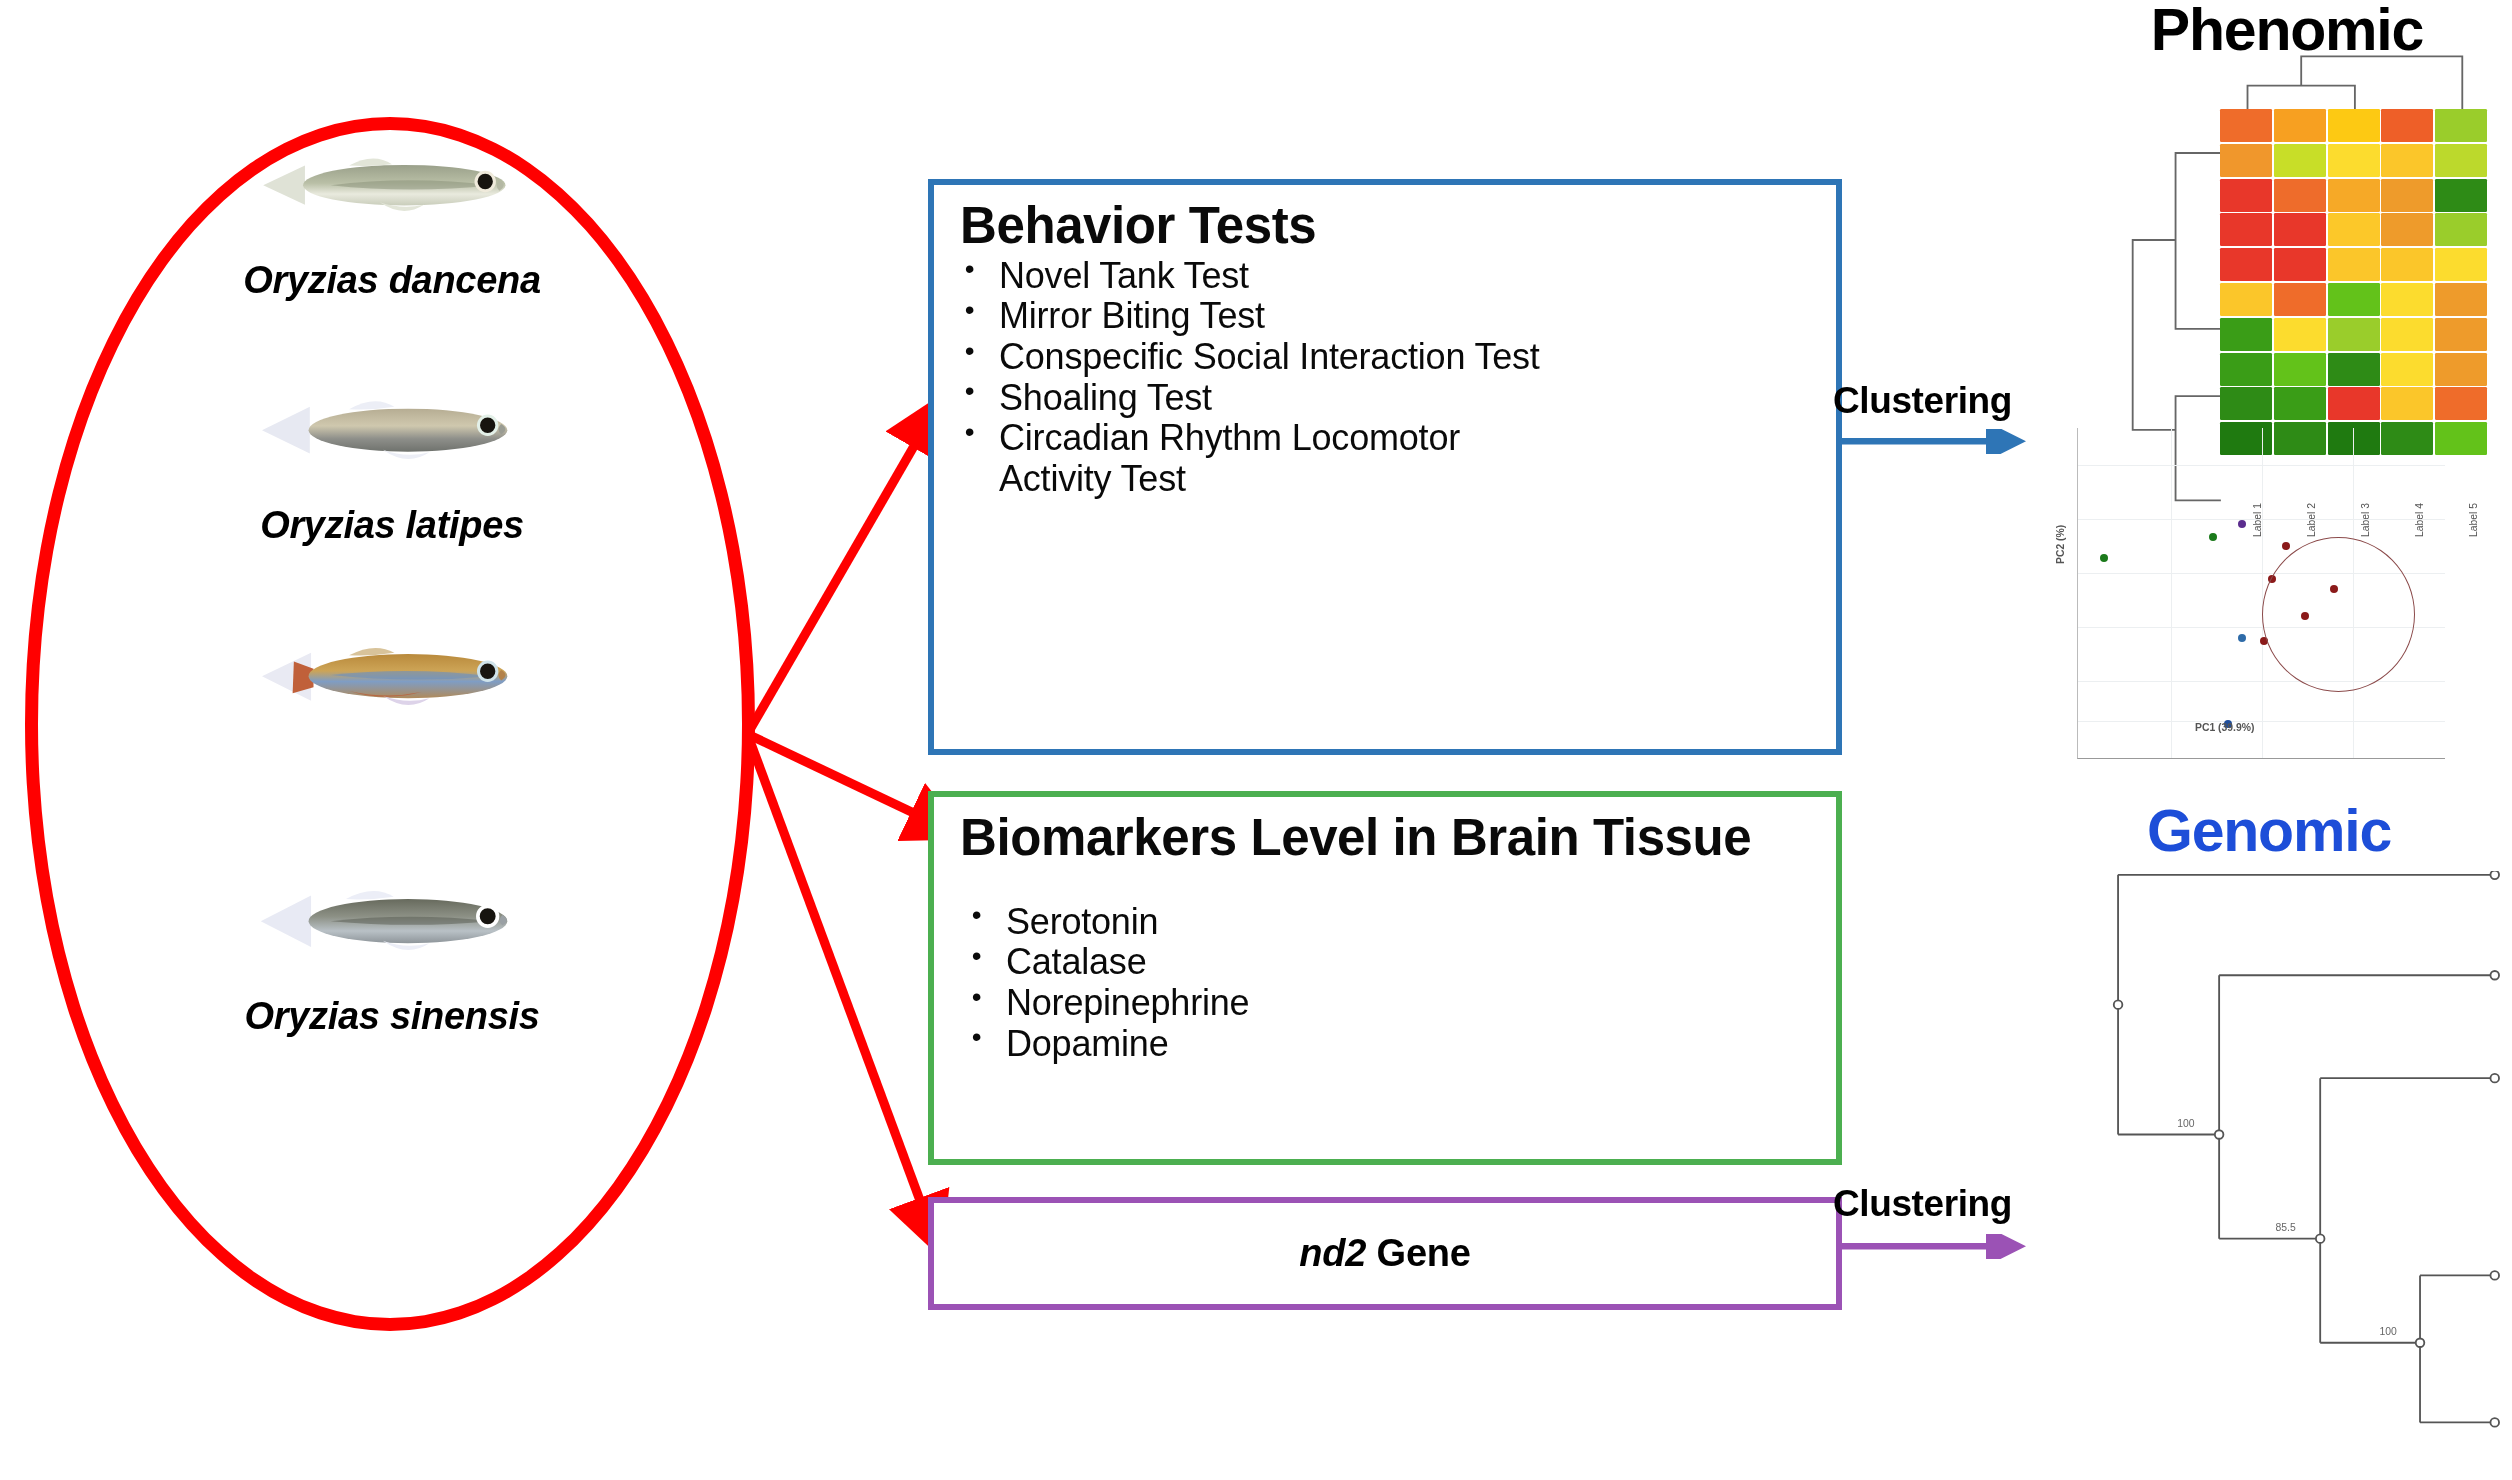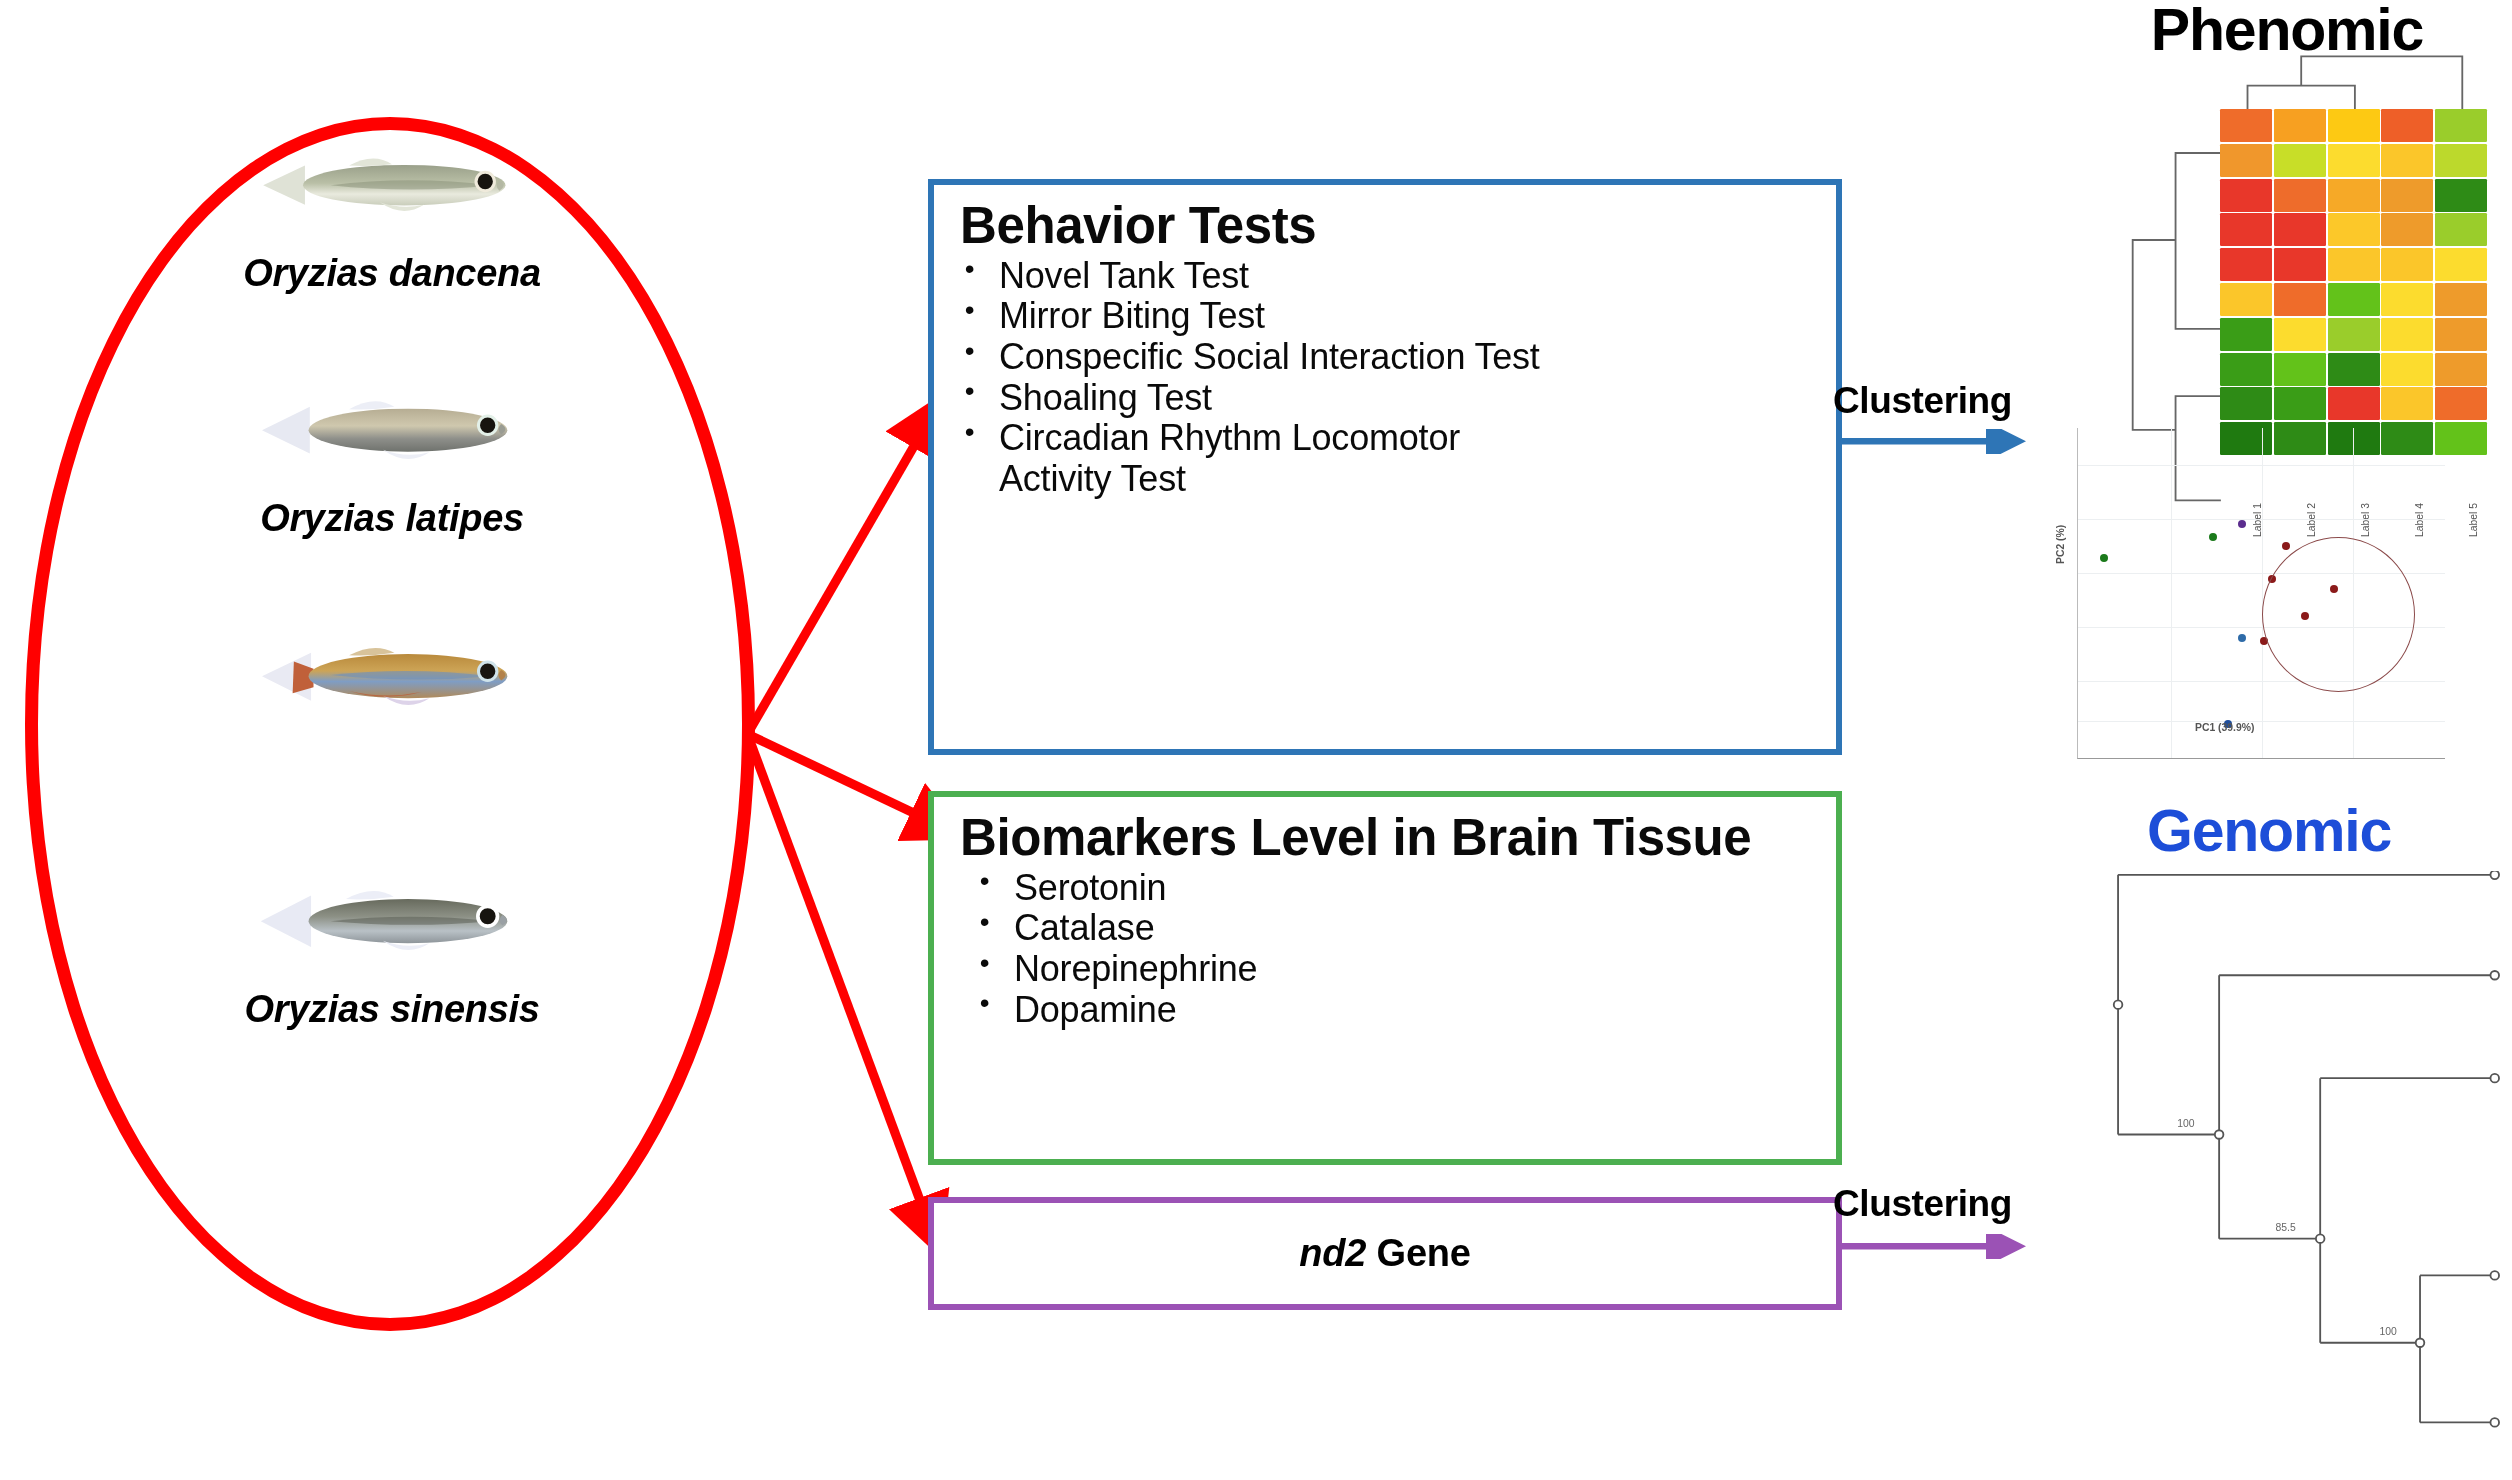--- a/index.html
+++ b/index.html
@@ -12,21 +12,21 @@
 
   
   #species-ellipse{
     left:24.5px;top:117px;width:730px;height:1214px;
     border:13.5px solid #FF0000;border-radius:50%;
     box-sizing:border-box;
   }
   .species-card{position:absolute;width:466px;left:159px;text-align:center;}
   .species-name{
     font-size:38px;font-weight:bold;font-style:italic;color:#000;
-    letter-spacing:-0.3px;line-height:1;margin-top:9px;
+    letter-spacing:-0.3px;line-height:1;margin-top:16px;
   }
   .fish-wrap{height:104px;position:relative;}
   .fish{position:absolute;left:50%;transform:translateX(-50%);}
 
   
   .panel{
     position:absolute;background:#ffffff;box-sizing:border-box;
   }
   #behavior-box{left:928px;top:179px;width:914px;height:576px;border:6.7px solid #2E75B6;}
   #biomarker-box{left:928px;top:791px;width:914px;height:374px;border:6.7px solid #4CAF50;}
@@ -40,21 +40,21 @@
   .bullet-list li{
     font-size:36px;color:#0a0a0a;line-height:1.13;
     position:relative;padding-left:38px;letter-spacing:-0.2px;
   }
   .bullet-list li::before{
     content:"\2022";position:absolute;left:3.7px;top:-2.5px;font-size:28px;
   }
   .bullet-list li.cont{padding-left:38px;}
   .bullet-list li.cont::before{content:"";}
 
-  #biomarker-cols{display:flex;padding-left:15px;}
+  #biomarker-cols{display:flex;padding-left:7px;margin-top:34px;}
   #biomarker-cols .col{flex:0 0 auto;}
   #biomarker-cols .col.right{margin-left:80px;}
 
   #gene-label{
     font-size:38px;font-weight:bold;color:#000;text-align:center;
     line-height:100px;letter-spacing:-0.2px;
   }
   #gene-label .ital{font-style:italic;}
 
   

